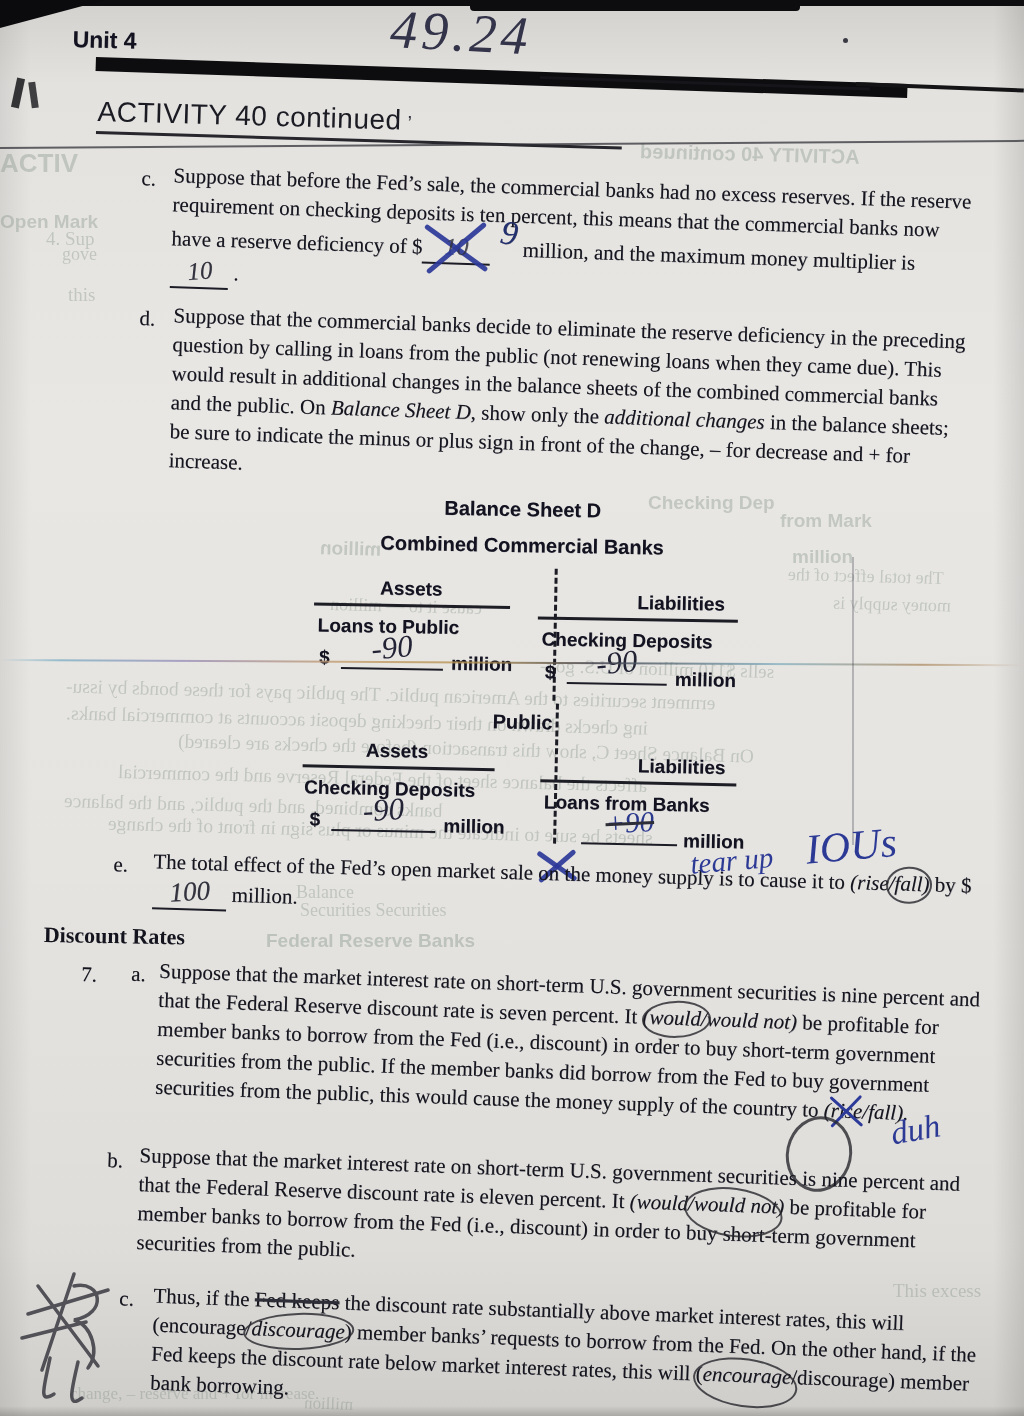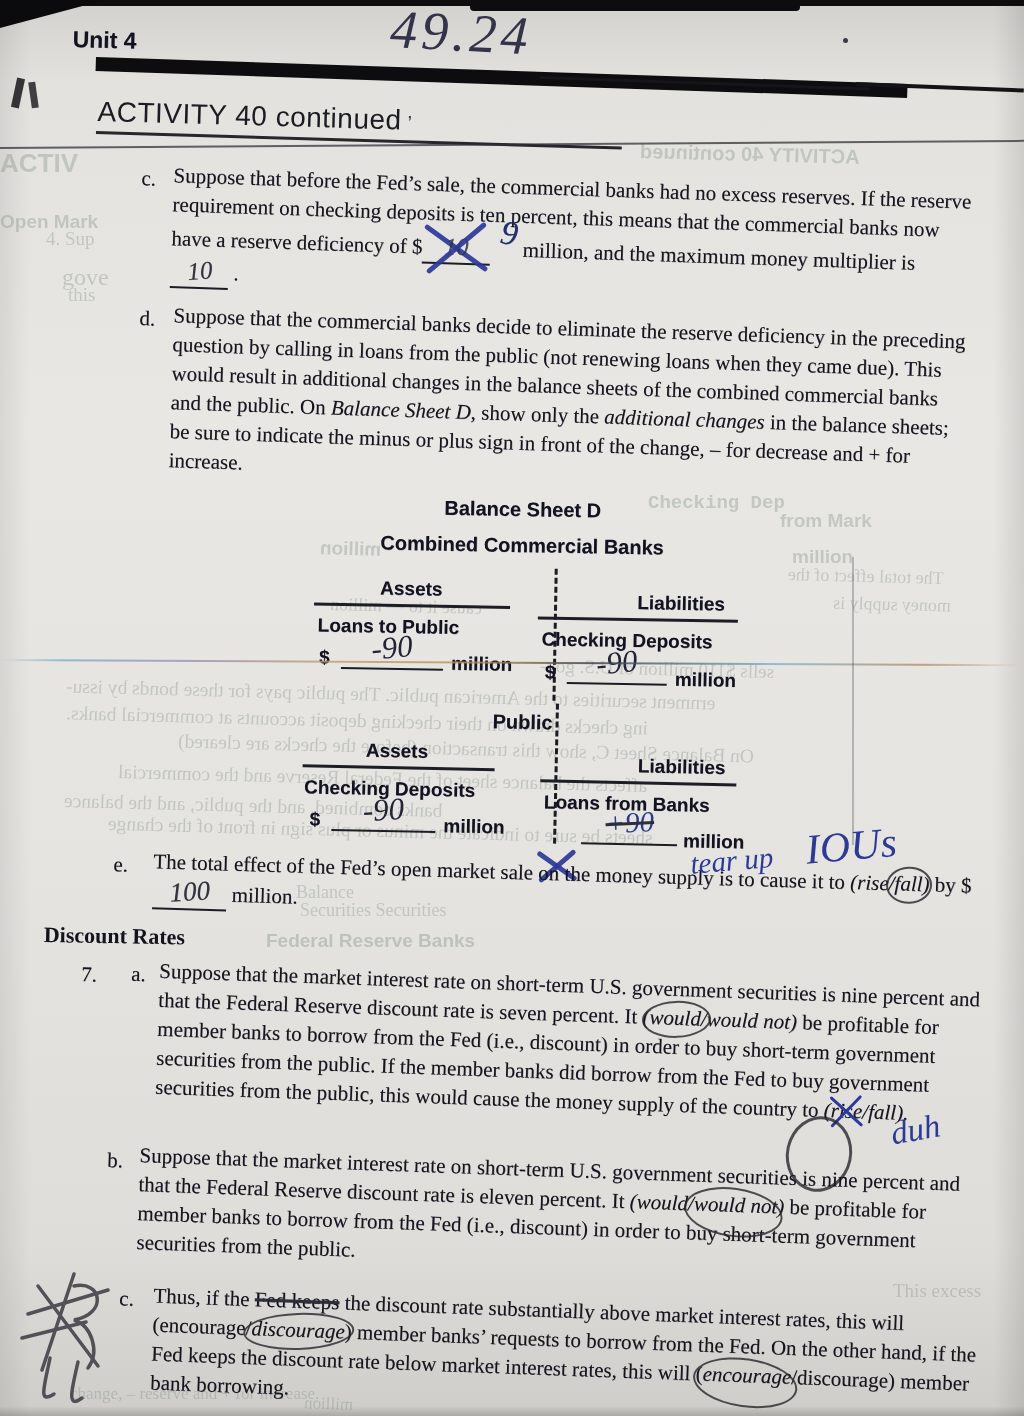--- a/index.html
+++ b/index.html
@@ -54,23 +54,23 @@
   <div class="abs bar" style="left:470px;top:0;width:330px;height:11px;border-radius:0 0 4px 4px;"></div>
   <div class="abs" style="left:0;top:0;width:0;height:0;border-top:28px solid #0b0b0d;border-right:105px solid transparent;"></div>
   <div class="abs" style="left:14px;top:78px;width:8px;height:30px;background:#16161a;transform:rotate(12deg);opacity:.85;"></div>
   <div class="abs" style="left:30px;top:82px;width:7px;height:26px;background:#16161a;transform:rotate(-8deg);opacity:.8;"></div>
   <div class="abs" style="left:843px;top:38px;width:5px;height:5px;border-radius:50%;background:#3a3a44;"></div>
 
   <span class="ghost sb" style="left:0;top:148px;font-size:26px;">ACTIV</span>
   <span class="ghost sb mirror" style="left:640px;top:143px;font-size:20px;">ACTIVITY 40 continued</span>
   <span class="ghost sb" style="left:0;top:200px;font-size:19px;margin-top:11px;">Open Mark</span>
   <span class="ghost" style="left:46px;top:228px;font-size:19px;">4. Sup</span>
-  <span class="ghost" style="left:62px;top:264px;font-size:24px;">gove</span>
+  <span class="ghost" style="left:62px;top:244px;font-size:18px;">gove</span>
   <span class="ghost" style="left:68px;top:284px;font-size:19px;">this</span>
-  <span class="ghost sb" style="left:648px;top:492px;font-size:19px;font-family:Liberation Mono, monospace;">Checking Dep</span>
+  <span class="ghost sb" style="left:648px;top:492px;font-size:19px;">Checking Dep</span>
   <span class="ghost sb" style="left:780px;top:510px;font-size:19px;">from Mark</span>
   <span class="ghost sb" style="left:792px;top:546px;font-size:19px;">million</span>
   <span class="ghost sb mirror" style="left:320px;top:538px;font-size:19px;">million</span>
   <span class="ghost mirror" style="left:788px;top:566px;font-size:18px;">The total effect of the</span>
   <span class="ghost mirror" style="left:833px;top:594px;font-size:18px;">money supply is</span>
   <span class="ghost mirror" style="left:330px;top:596px;font-size:18px;">cause it to — million</span>
   <span class="ghost mirror" style="left:540px;top:658px;font-size:19px;">sells $110 million of U.S. gov-</span>
   <span class="ghost mirror" style="left:66px;top:684px;font-size:19.5px;">ernment securities to the American public. The public pays for these bonds by issu-</span>
   <span class="ghost mirror" style="left:66px;top:710px;font-size:19.5px;">ing checks drawn on their checking deposit accounts at commercial banks.</span>
   <span class="ghost mirror" style="left:178px;top:738px;font-size:19.5px;">On Balance Sheet C, show this transaction (before the checks are cleared)</span>

